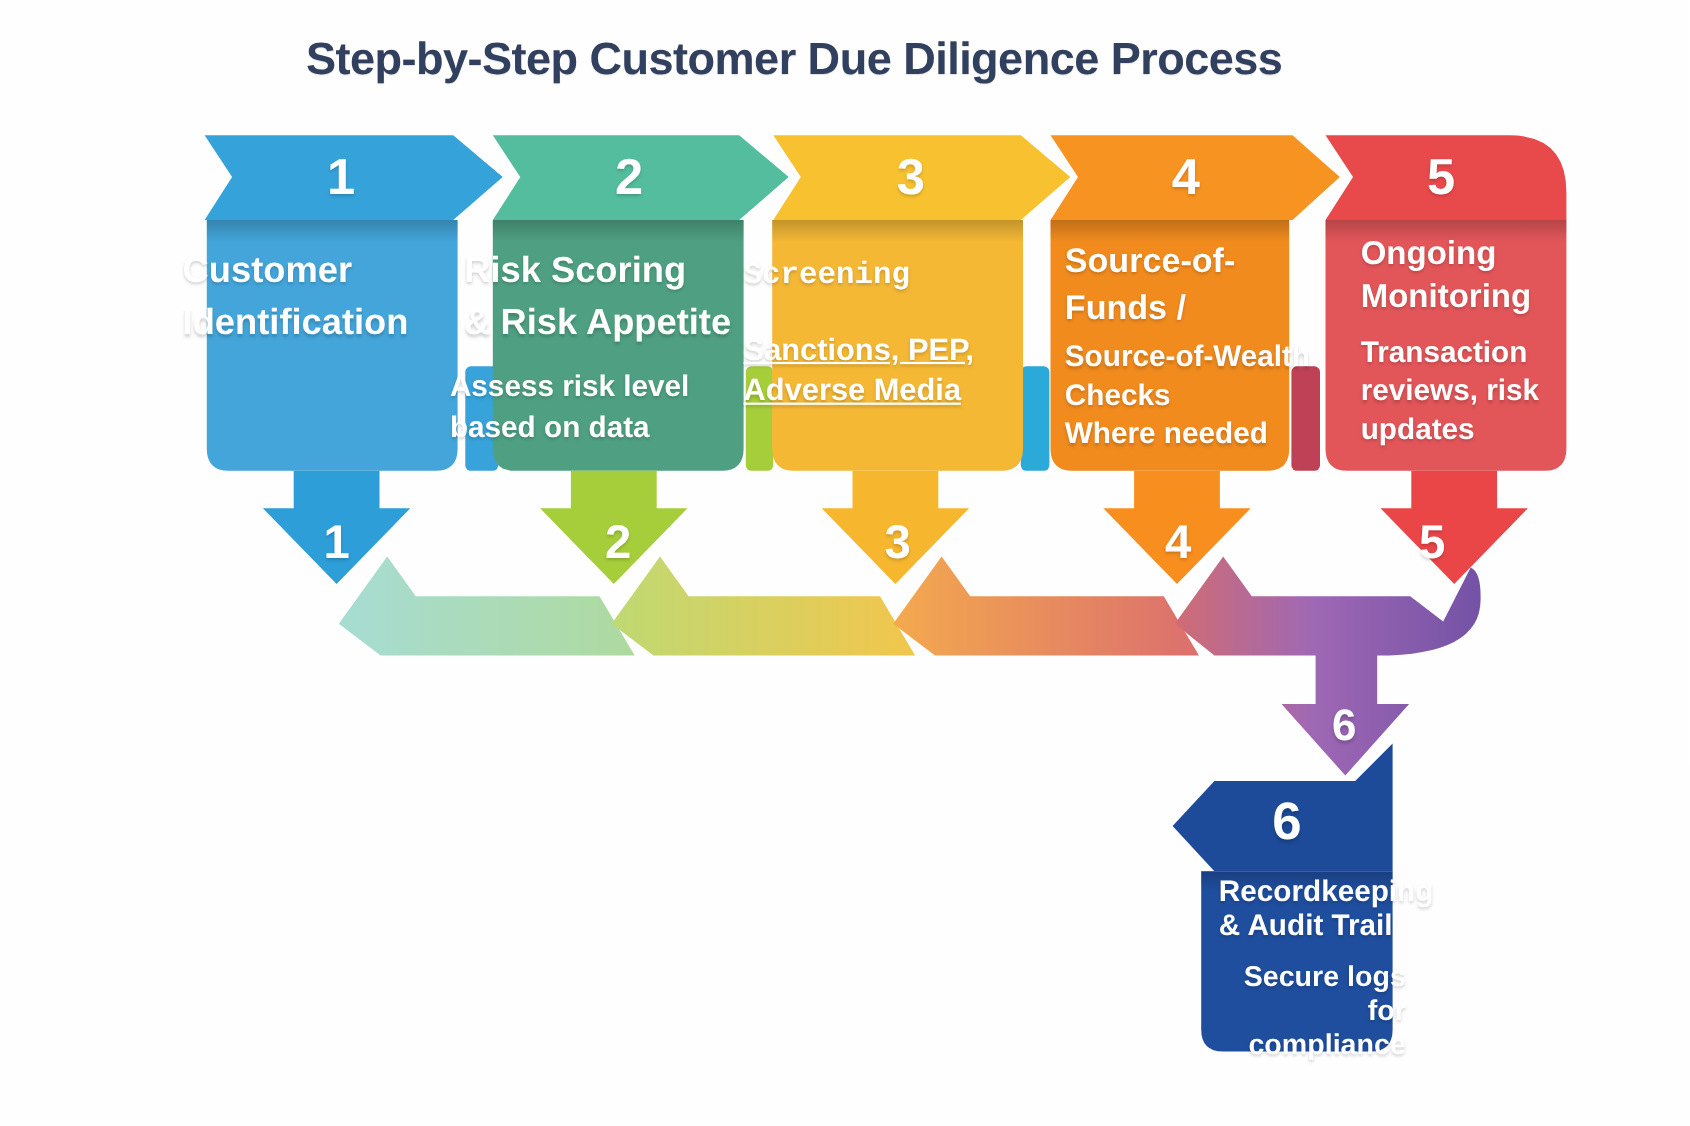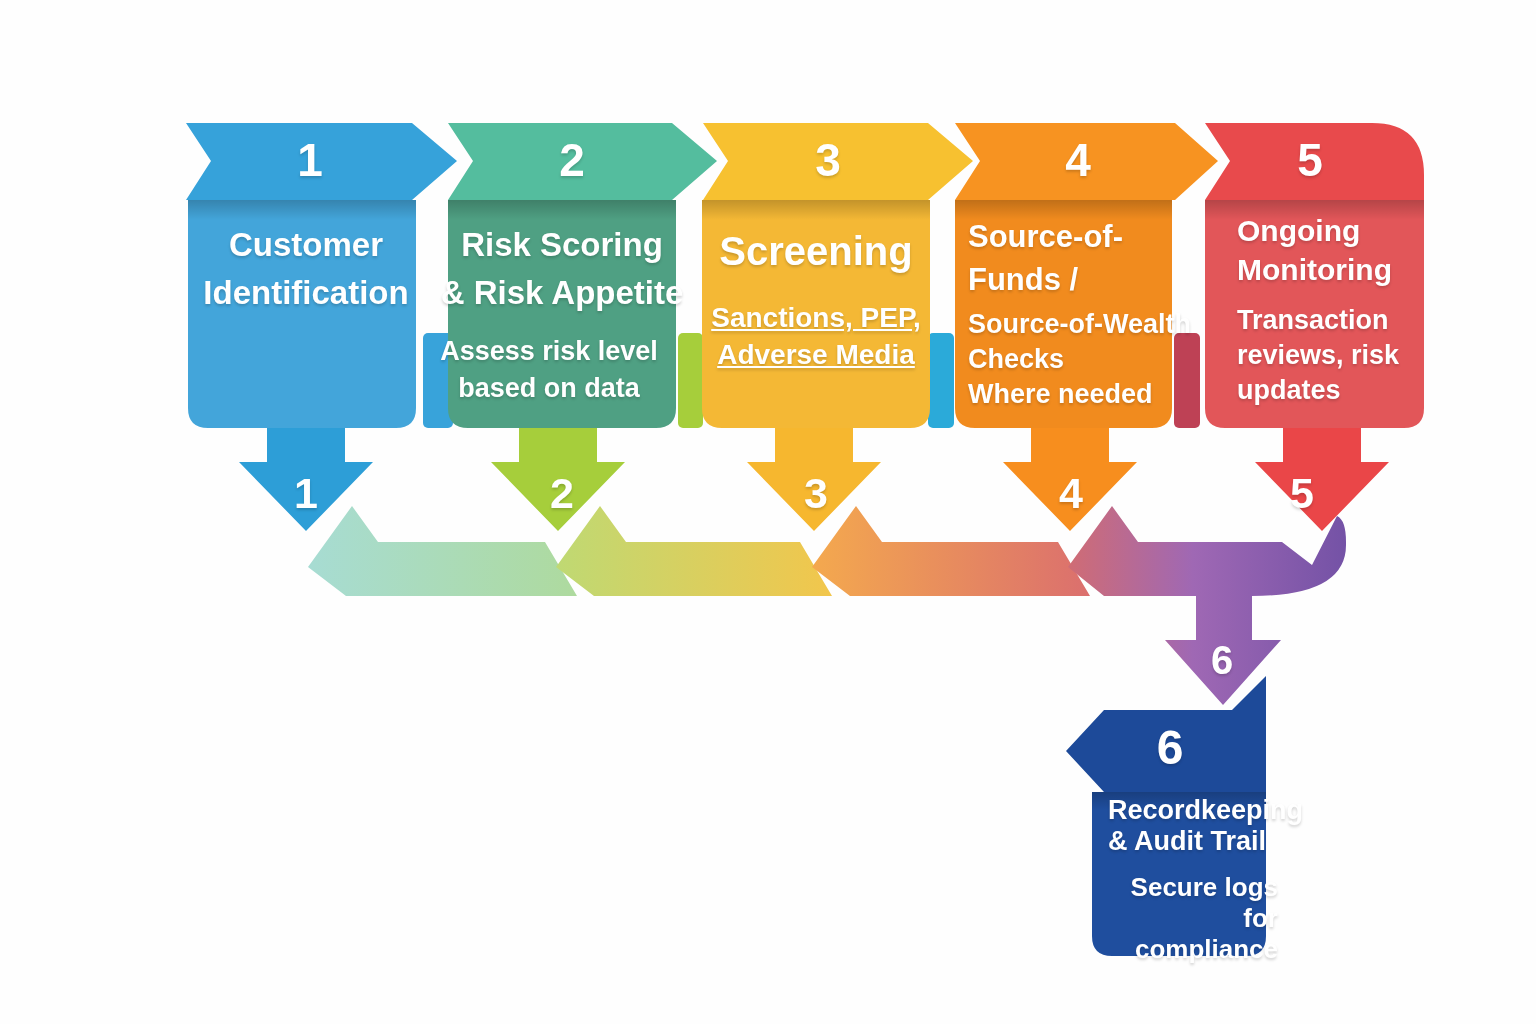--- a/index.html
+++ b/index.html
@@ -12,21 +12,21 @@
   .title{
     position:absolute;left:222px;top:30px;width:1000px;text-align:center;
     font-size:41px;font-weight:bold;color:#31405e;letter-spacing:-.5px;
     text-shadow:0 1px 1px rgba(0,0,0,.12);
   }
   .num{font-weight:bold;text-align:center;width:80px;line-height:1.1;}
   .banner-num{font-size:46px;}
   .arrow-num{font-size:43px;}
   .heading{font-weight:bold;white-space:pre-line;}
   .desc{font-weight:600;white-space:pre-line;}
-  .center{text-align:center;}
+  .center{}
 </style>
 </head>
 <body>
 
 <div class="stage">
 
   <svg width="1536" height="1024" viewBox="0 0 1536 1024">
     <defs>
       <linearGradient id="shadeV" x1="0" y1="0" x2="0" y2="1">
         <stop offset="0" stop-color="rgba(0,0,0,0.20)"></stop>
@@ -87,20 +87,21 @@
     <path d="M1205,200 H1424 V408 Q1424,428 1404,428 H1225 Q1205,428 1205,408 Z" fill="#E25659"></path>
     <rect x="1205" y="200" width="219" height="20" fill="url(#shadeV)"></rect>
     <path d="M1205,123 L1372,123 Q1424,123 1424,175 L1424,200 L1205,200 L1230,161 Z" fill="#E84A4C"></path>
     <polygon points="1283,428 1361,428 1361,462 1389,462 1322,531 1255,462 1283,462" fill="#EA4648"></polygon>
 
     <path d="M1092,792 H1266 V936 Q1266,956 1246,956 H1112 Q1092,956 1092,936 Z" fill="#1F4E9E"></path>
     <rect x="1092" y="792" width="174" height="18" fill="url(#shadeV)"></rect>
     <polygon points="1066,751 1104,710 1232,710 1266,676 1266,792 1104,792" fill="#1D4A99"></polygon>
   </svg>
 
+  <div class="title">Step-by-Step Customer Due Diligence Process</div>
 
   <div class="txt num banner-num" style="left:270px;top:135px;">1</div>
   <div class="txt num banner-num" style="left:532px;top:135px;">2</div>
   <div class="txt num banner-num" style="left:788px;top:135px;">3</div>
   <div class="txt num banner-num" style="left:1038px;top:135px;">4</div>
   <div class="txt num banner-num" style="left:1270px;top:135px;">5</div>
   <div class="txt num banner-num" style="left:1130px;top:722px;font-size:48px;">6</div>
 
   <div class="txt num arrow-num" style="left:266px;top:470px;">1</div>
   <div class="txt num arrow-num" style="left:522px;top:470px;">2</div>
@@ -110,21 +111,21 @@
   <div class="txt num arrow-num" style="left:1182px;top:638px;font-size:40px;">6</div>
 
   <div class="txt heading center" style="left:166px;top:221px;width:280px;font-size:33px;line-height:48px;">Customer
 Identification</div>
 
   <div class="txt heading center" style="left:422px;top:221px;width:280px;font-size:33px;line-height:48px;">Risk Scoring
 &amp; Risk Appetite</div>
   <div class="txt desc center" style="left:409px;top:333px;width:280px;font-size:27px;line-height:37px;">Assess risk level
 based on data</div>
 
-  <div class="txt heading center" style="left:676px;top:227px;width:280px;font-size:40px;line-height:48px;">Screening</div>
+  <div class="txt heading center" style="left:676px;top:227px;width:280px;font-size:28px;line-height:48px;font-family:Liberation Mono, monospace;">Screening</div>
   <div class="txt desc center" style="left:676px;top:299px;width:280px;font-size:28px;line-height:37px;text-decoration:underline;">Sanctions, PEP,
 Adverse Media</div>
 
   <div class="txt heading" style="left:968px;top:215px;width:220px;font-size:31px;line-height:43px;">Source-of-
 Funds /</div>
   <div class="txt desc" style="left:968px;top:307px;width:230px;font-size:27px;line-height:35px;">Source-of-Wealth
 Checks
 Where needed</div>
 
   <div class="txt desc" style="left:1237px;top:303px;width:190px;font-size:27px;line-height:35px;">Transaction

